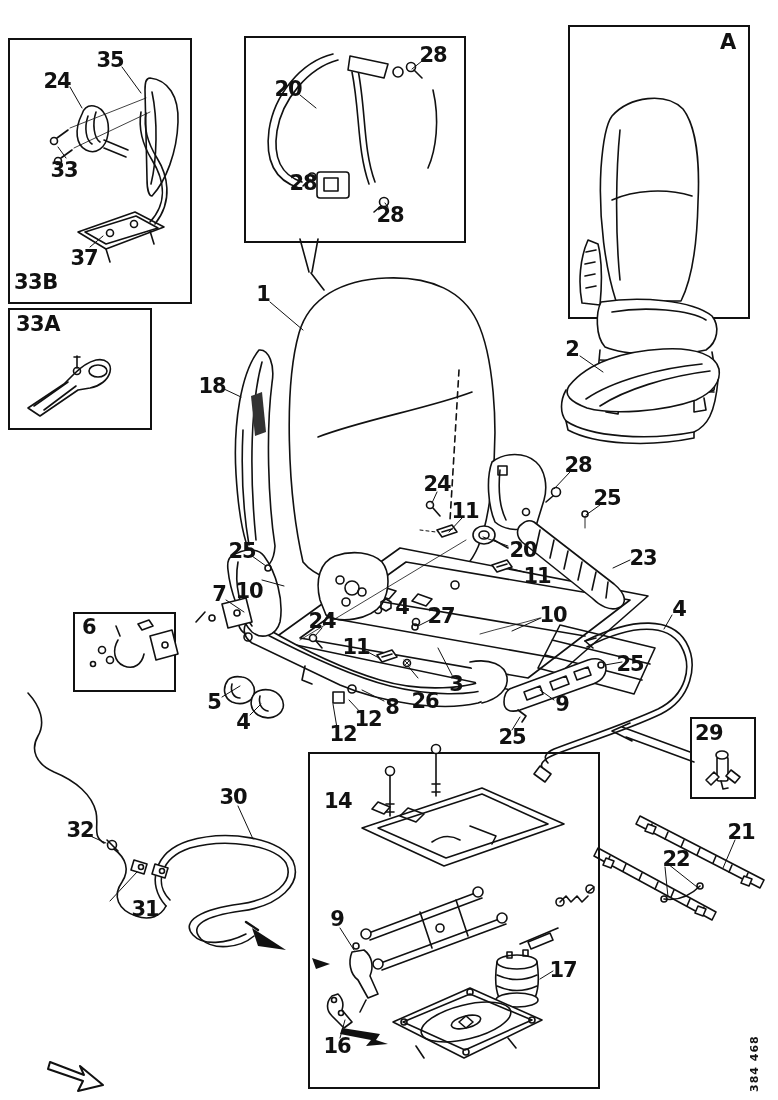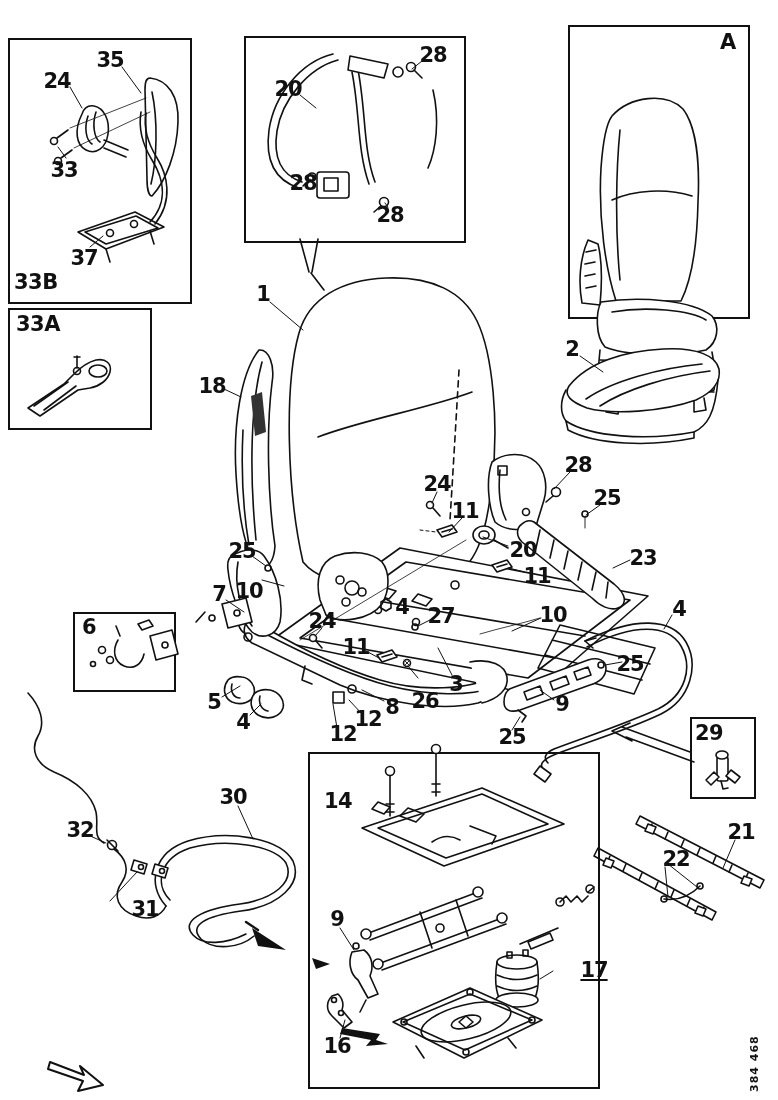--- a/index.html
+++ b/index.html
@@ -422,21 +422,21 @@
       <span class="callout" style="left: 214px; top: 702px;">5</span>
       <span class="callout" style="left: 243px; top: 722px;">4</span>
       <span class="callout" style="left: 392px; top: 707px;">8</span>
       <span class="callout" style="left: 368px; top: 719px;">12</span>
       <span class="callout" style="left: 343px; top: 734px;">12</span>
       <span class="callout" style="left: 562px; top: 704px;">9</span>
       <span class="callout" style="left: 630px; top: 664px;">25</span>
       <span class="callout" style="left: 679px; top: 609px;">4</span>
       <span class="callout" style="left: 512px; top: 737px;">25</span>
       <span class="callout" style="left: 337px; top: 919px;">9</span>
-      <span class="callout" style="left: 594px; top: 970px; text-decoration: underline;">17</span>
+      <span class="callout" style="left: 563px; top: 970px;">17</span>
       <span class="callout" style="left: 337px; top: 1046px;">16</span>
       <span class="callout" style="left: 233px; top: 797px;">30</span>
       <span class="callout" style="left: 80px; top: 830px;">32</span>
       <span class="callout" style="left: 109px; top: 909px; margin-left: 36px;">31</span>
       <span class="callout" style="left: 741px; top: 832px;">21</span>
       <span class="callout" style="left: 676px; top: 859px;">22</span>
     </div>
 
   <span class="code-vertical">384 468</span>
 </div>

